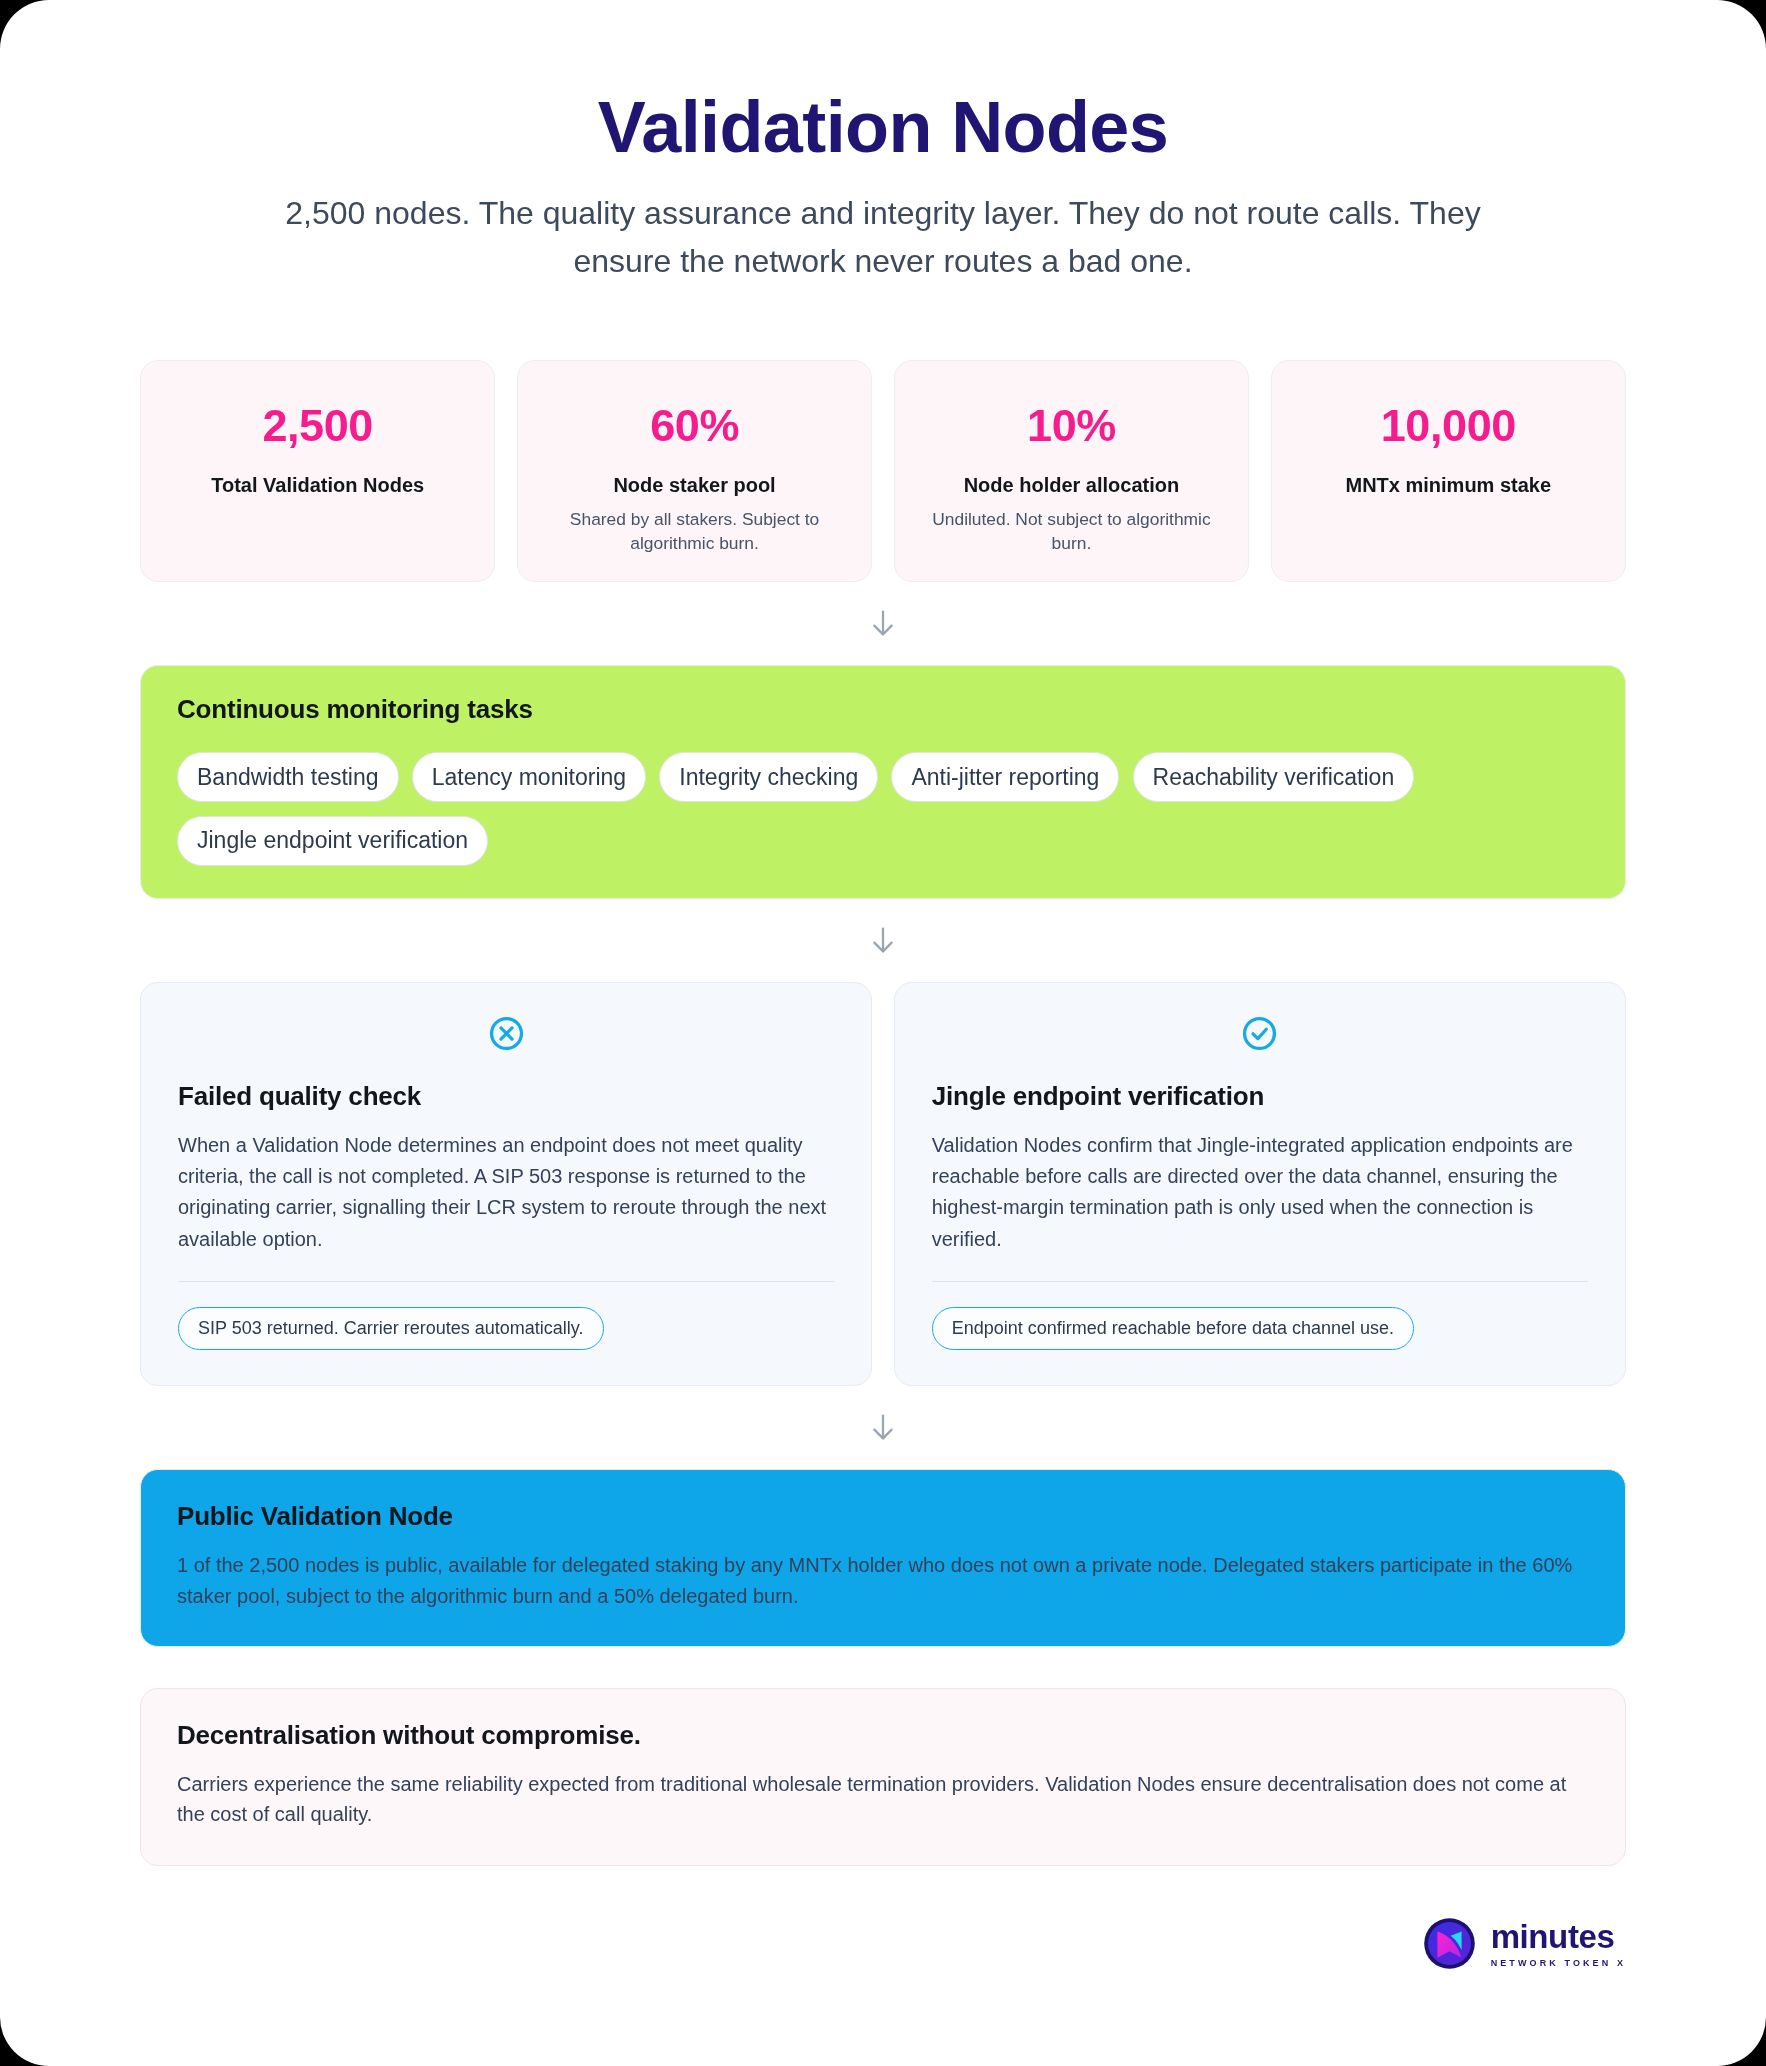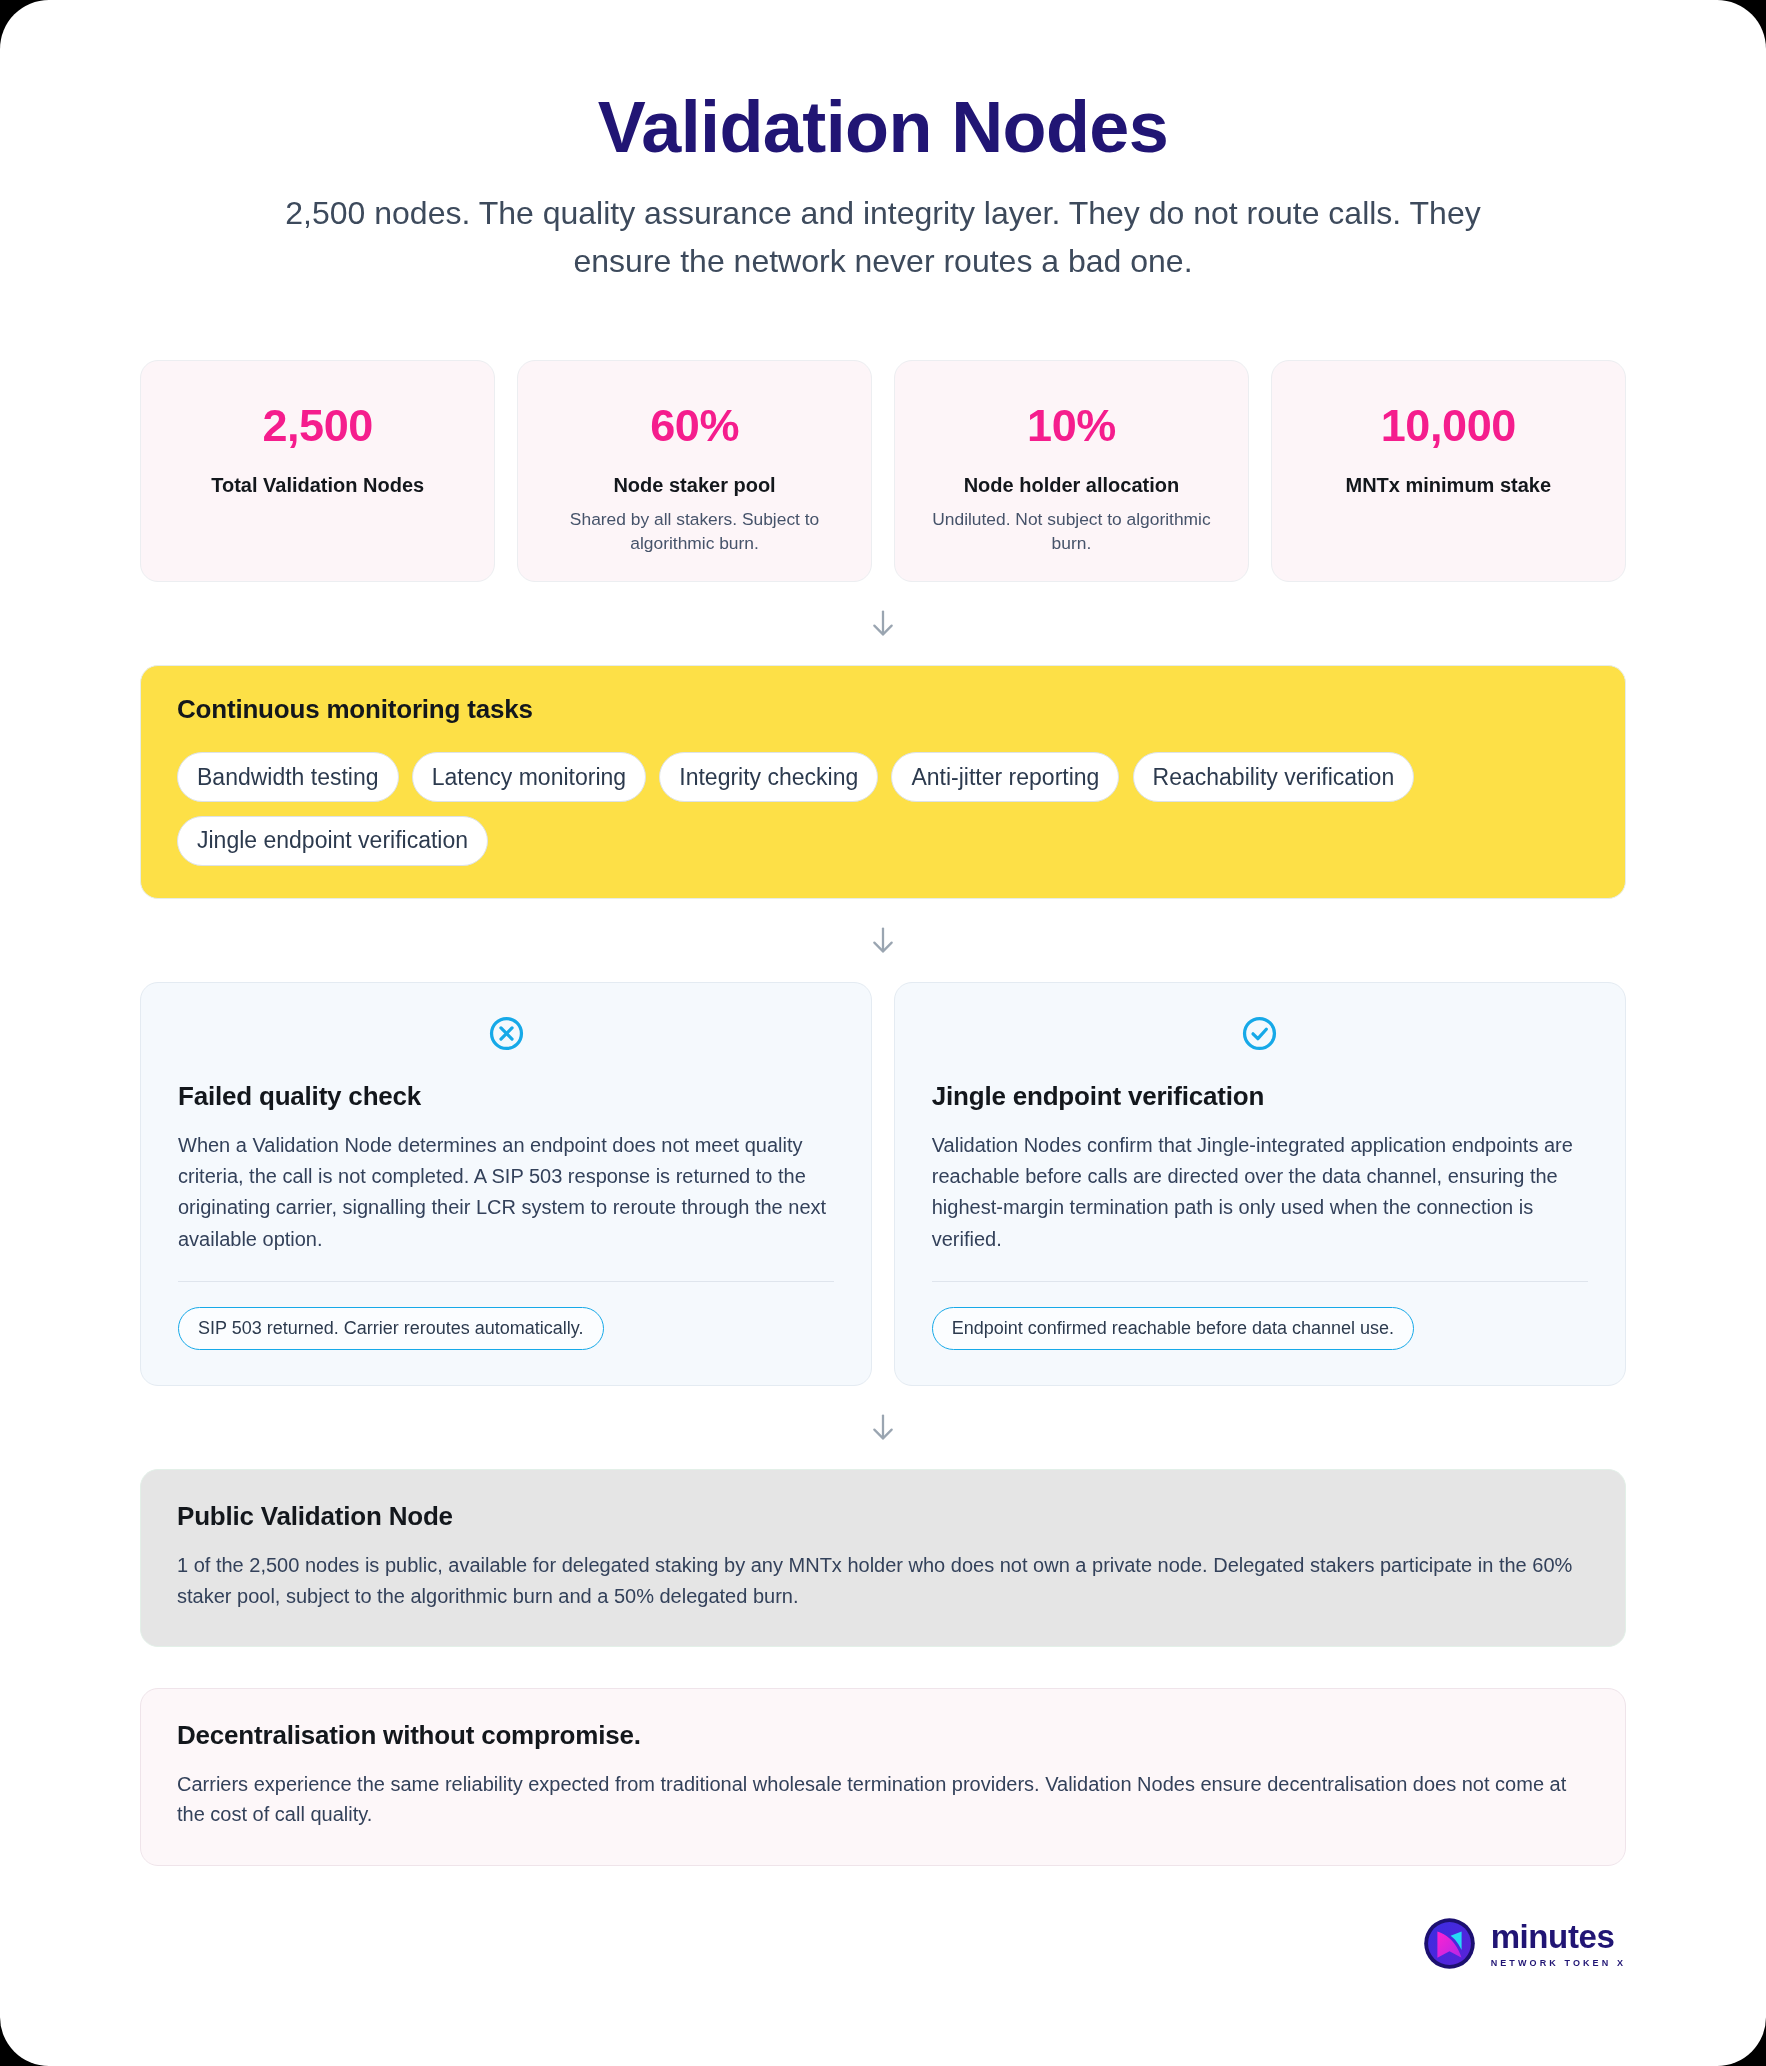--- a/index.html
+++ b/index.html
@@ -97,21 +97,21 @@
     justify-content: center;
     align-items: center;
     height: 83px;
   }
   .arrow-sep svg { display: block; }
 
   
   .panel {
     border-radius: 18px;
     border: 1.2px solid #e6edea;
-    background: #fde047;
+    background: #bef264;
     padding: 28px 36px 32px;
   }
 
   .panel-title {
     font-size: 26px;
     font-weight: 600;
     color: #13171c;
     letter-spacing: -0.2px;
   }
 
@@ -188,21 +188,21 @@
     color: #2c3a4e;
   }
 
   
   .wide-panel {
     border-radius: 18px;
     padding: 31px 36px 35px;
   }
 
   .wide-green {
-    background: #e5e5e5;
+    background: #0ea5e9;
     border: 1.2px solid #e3f0e8;
   }
 
   .wide-pink {
     background: #fdf7f9;
     border: 1.2px solid #efe4ea;
   }
 
   .wide-title {
     font-size: 26px;

